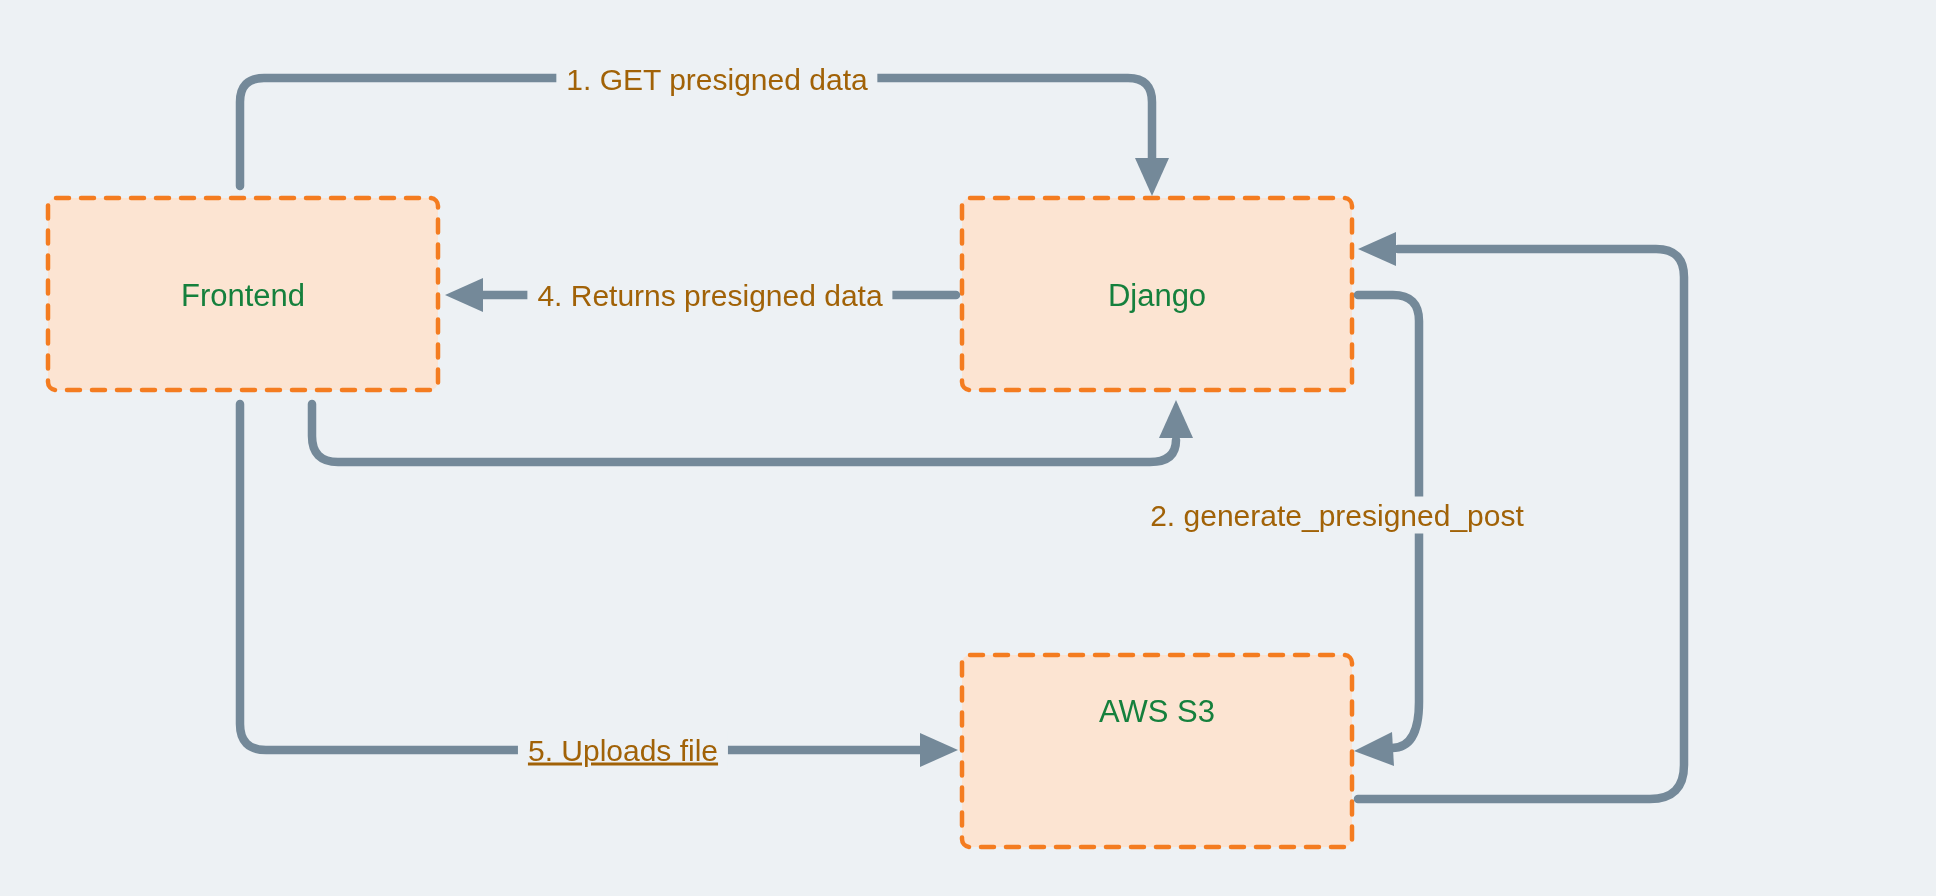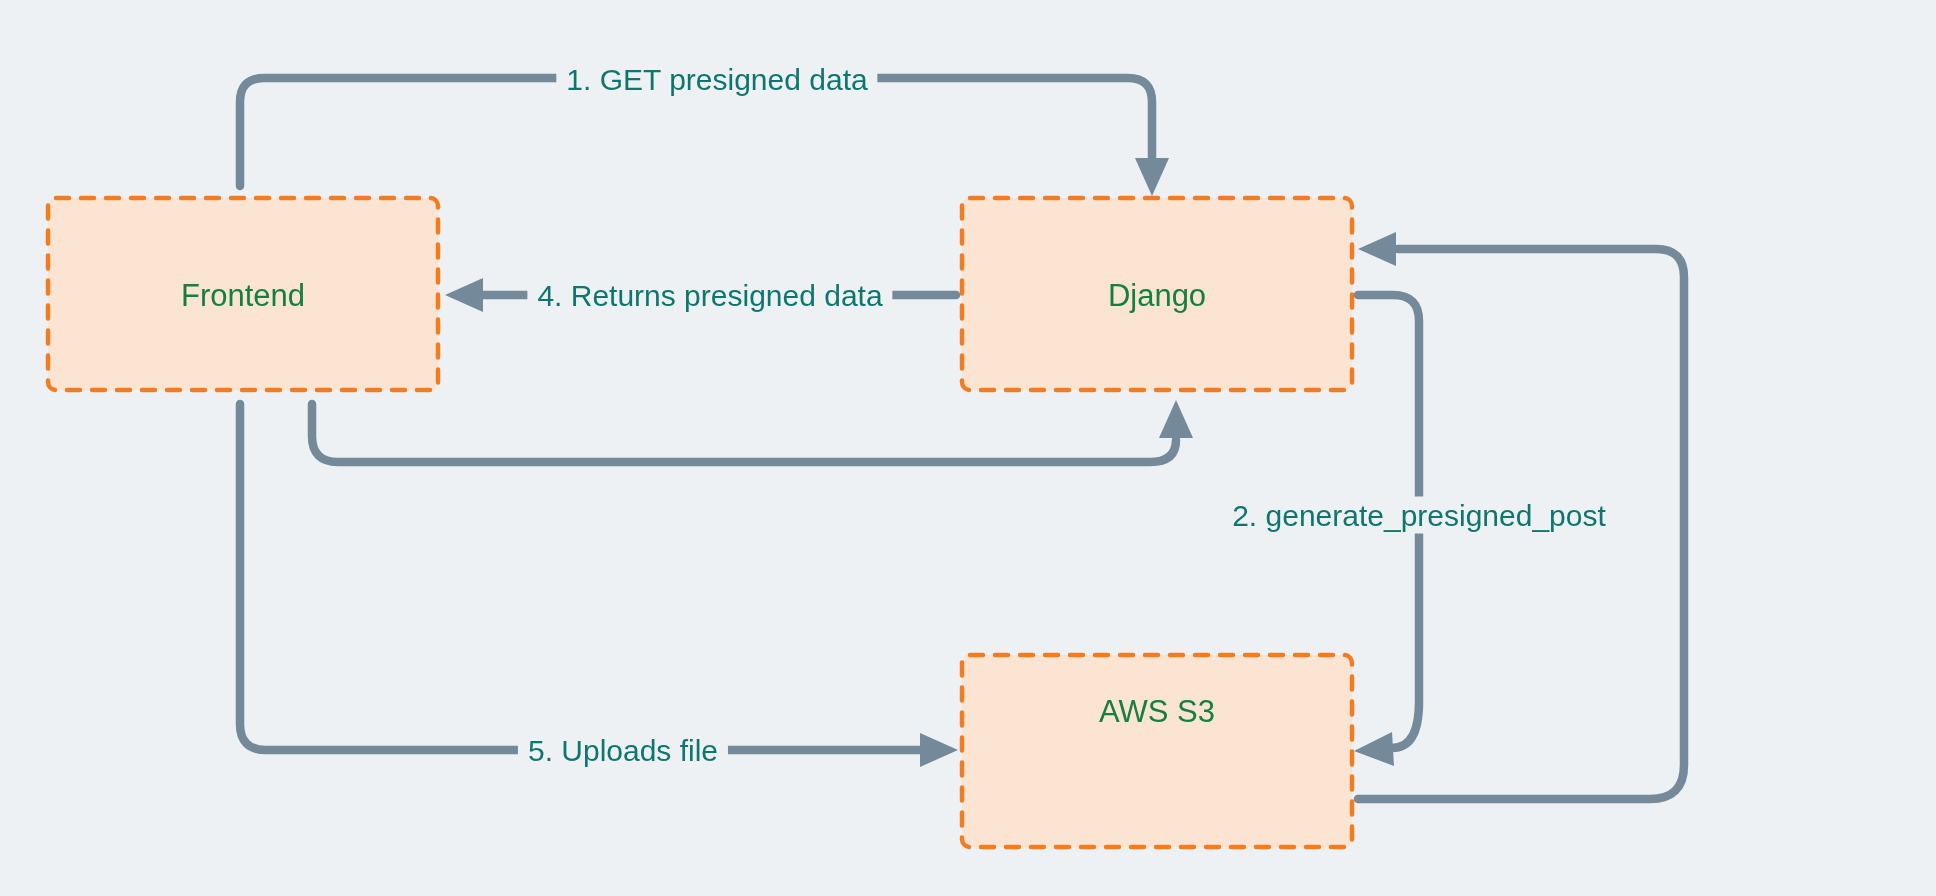--- a/index.html
+++ b/index.html
@@ -38,39 +38,39 @@
   .arrow-head {
     fill: #748999;
     stroke: none;
   }
   .label {
     position: absolute;
     transform: translate(-50%, -50%);
     white-space: pre;
     font-size: 30px;
     line-height: 1.1;
-    color: #0f766e;
+    color: #a16207;
     background: #edf1f4;
     padding: 2px 10px;
   }
   .node-label {
     position: absolute;
     transform: translate(-50%, -50%);
     white-space: pre;
     font-size: 31px;
     color: #15803d;
     background: transparent;
     padding: 0;
   }
   
   .pos-e1 { left: 717px;  top: 79px;  }
-  .pos-e2 { left: 1419px; top: 515px; text-align: center; }
+  .pos-e2 { left: 1337px; top: 515px; text-align: center; }
   .pos-e3 { left: 1681px; top: 350px; }
   .pos-e4 { left: 710px;  top: 295px; text-align: center; }
-  .pos-e5 { left: 623px;  top: 750px; }
+  .pos-e5 { left: 623px;  top: 750px; text-decoration: underline; }
   .pos-e6 { left: 707px;  top: 463px; }
   
   .pos-frontend { left: 243px;  top: 296px; }
   .pos-django   { left: 1157px; top: 296px; }
   .pos-awss3    { left: 1157px; top: 712px; }
 </style>
 </head>
 <body>
 
 <div class="canvas">

